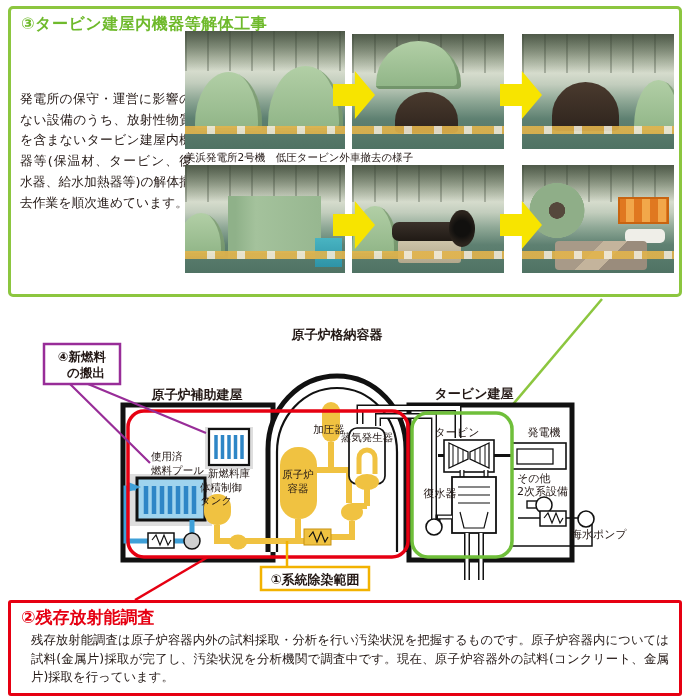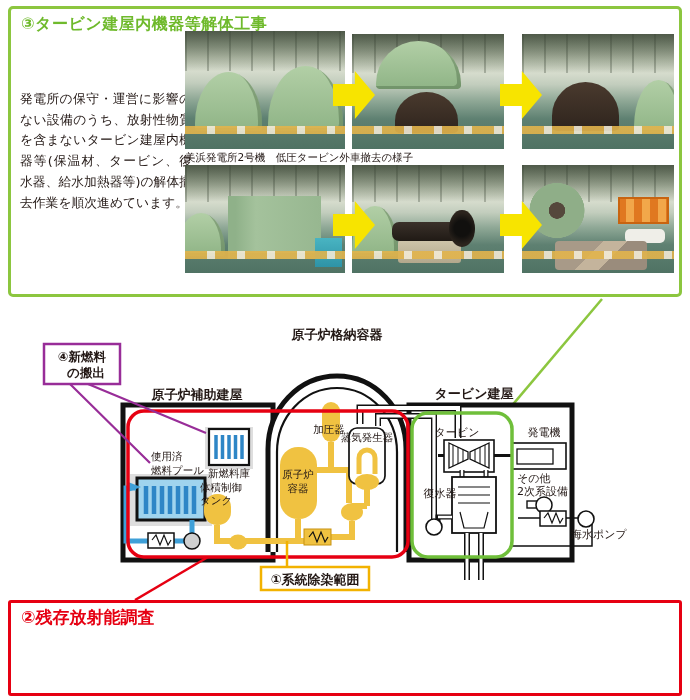--- a/index.html
+++ b/index.html
@@ -230,13 +230,14 @@
     <text x="544" y="436" font-size="11" text-anchor="middle">発電機</text>
     <text x="440" y="497" font-size="11" text-anchor="middle">復水器</text>
     <text x="517" y="482" font-size="11">その他</text>
     <text x="517" y="495" font-size="11">2次系設備</text>
     <text x="571" y="538" font-size="11">海水ポンプ</text>
   </g>
 </svg>
 
 <div class="sec2">
   <div class="sec2-title">②残存放射能調査</div>
+  <div class="sec2-body">残存放射能調査は原子炉容器内外の試料採取・分析を行い汚染状況を把握するものです。原子炉容器内については試料(金属片)採取が完了し、汚染状況を分析機関で調査中です。現在、原子炉容器外の試料(コンクリート、金属片)採取を行っています。</div>
 </div>
 
 </body></html>

